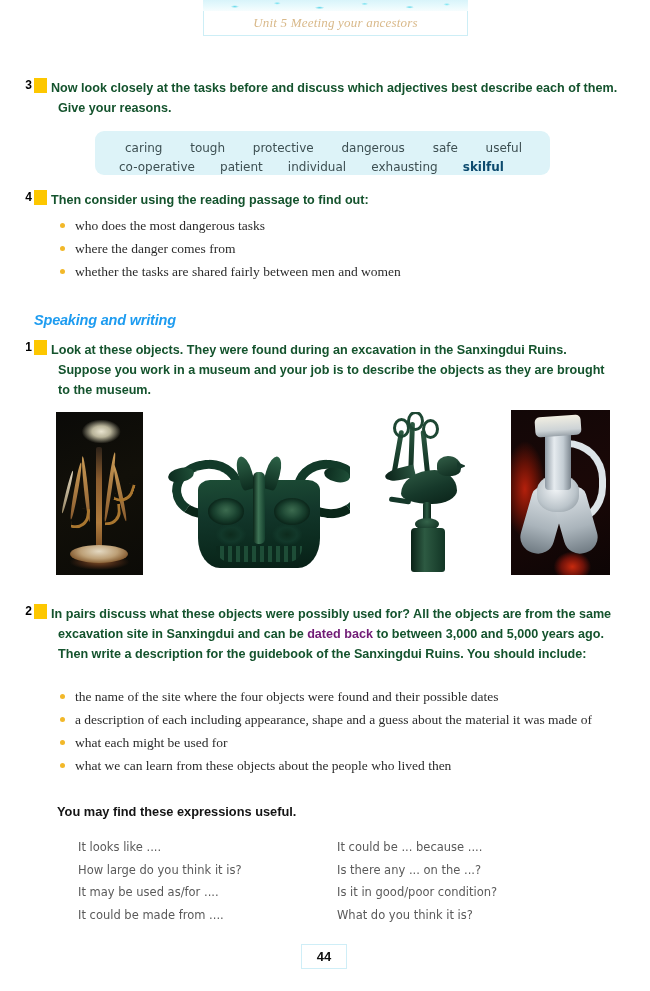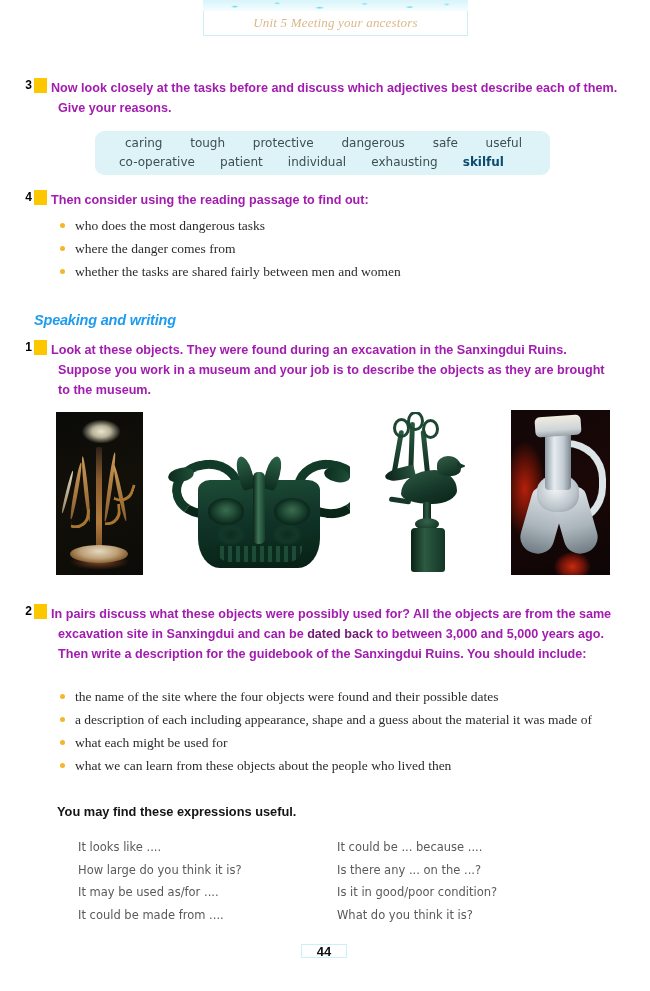--- a/index.html
+++ b/index.html
@@ -78,21 +78,21 @@
     font-size: 12px;
     text-align: center;
     vertical-align: top;
     margin-right: 4px;
   }
   .ex-body {
     display: inline;
     font-weight: bold;
     font-size: 12.6px;
     line-height: 20px;
-    color: #a21caf;
+    color: #14532d;
   }
   .ex-text-wrap {
     padding-left: 24px;
     text-indent: -24px;
     font-weight: bold;
     font-size: 12.6px;
     line-height: 20px;
     color: #1a1a1a;
   }
   .hl-blue { color: #701a75; }
@@ -108,21 +108,21 @@
     background: #ddf3f8;
     border-radius: 9px;
     padding: 5px 16px 0 16px;
   }
   .adj-row {
     display: flex;
     font-family: "DejaVu Sans", sans-serif;
     font-size: 12px;
     color: #3d4f52;
     height: 19px;
-    align-items: flex-start;
+    align-items: flex-end;
   }
   .adj-row.r1 { justify-content: space-between; padding: 0 12px 0 14px; }
   .adj-row.r2 { justify-content: space-between; padding: 0 30px 0 8px; }
   .adj-word { white-space: nowrap; }
   .adj-word.bold { font-weight: bold; color: #0c4a6e; }
 
   
   .bullets {
     position: absolute;
     left: 58px;
@@ -378,21 +378,21 @@
     color: #5a5a5a;
     white-space: nowrap;
   }
 
   
   .page-num {
     position: absolute;
     left: 301px;
     top: 944px;
     width: 46px;
-    height: 14px;
+    height: 25px;
     box-sizing: border-box;
     border: 1px solid #cfeef7;
     display: flex;
     align-items: center;
     justify-content: center;
     font-weight: bold;
     font-size: 13px;
     color: #111111;
   }
 </style>

